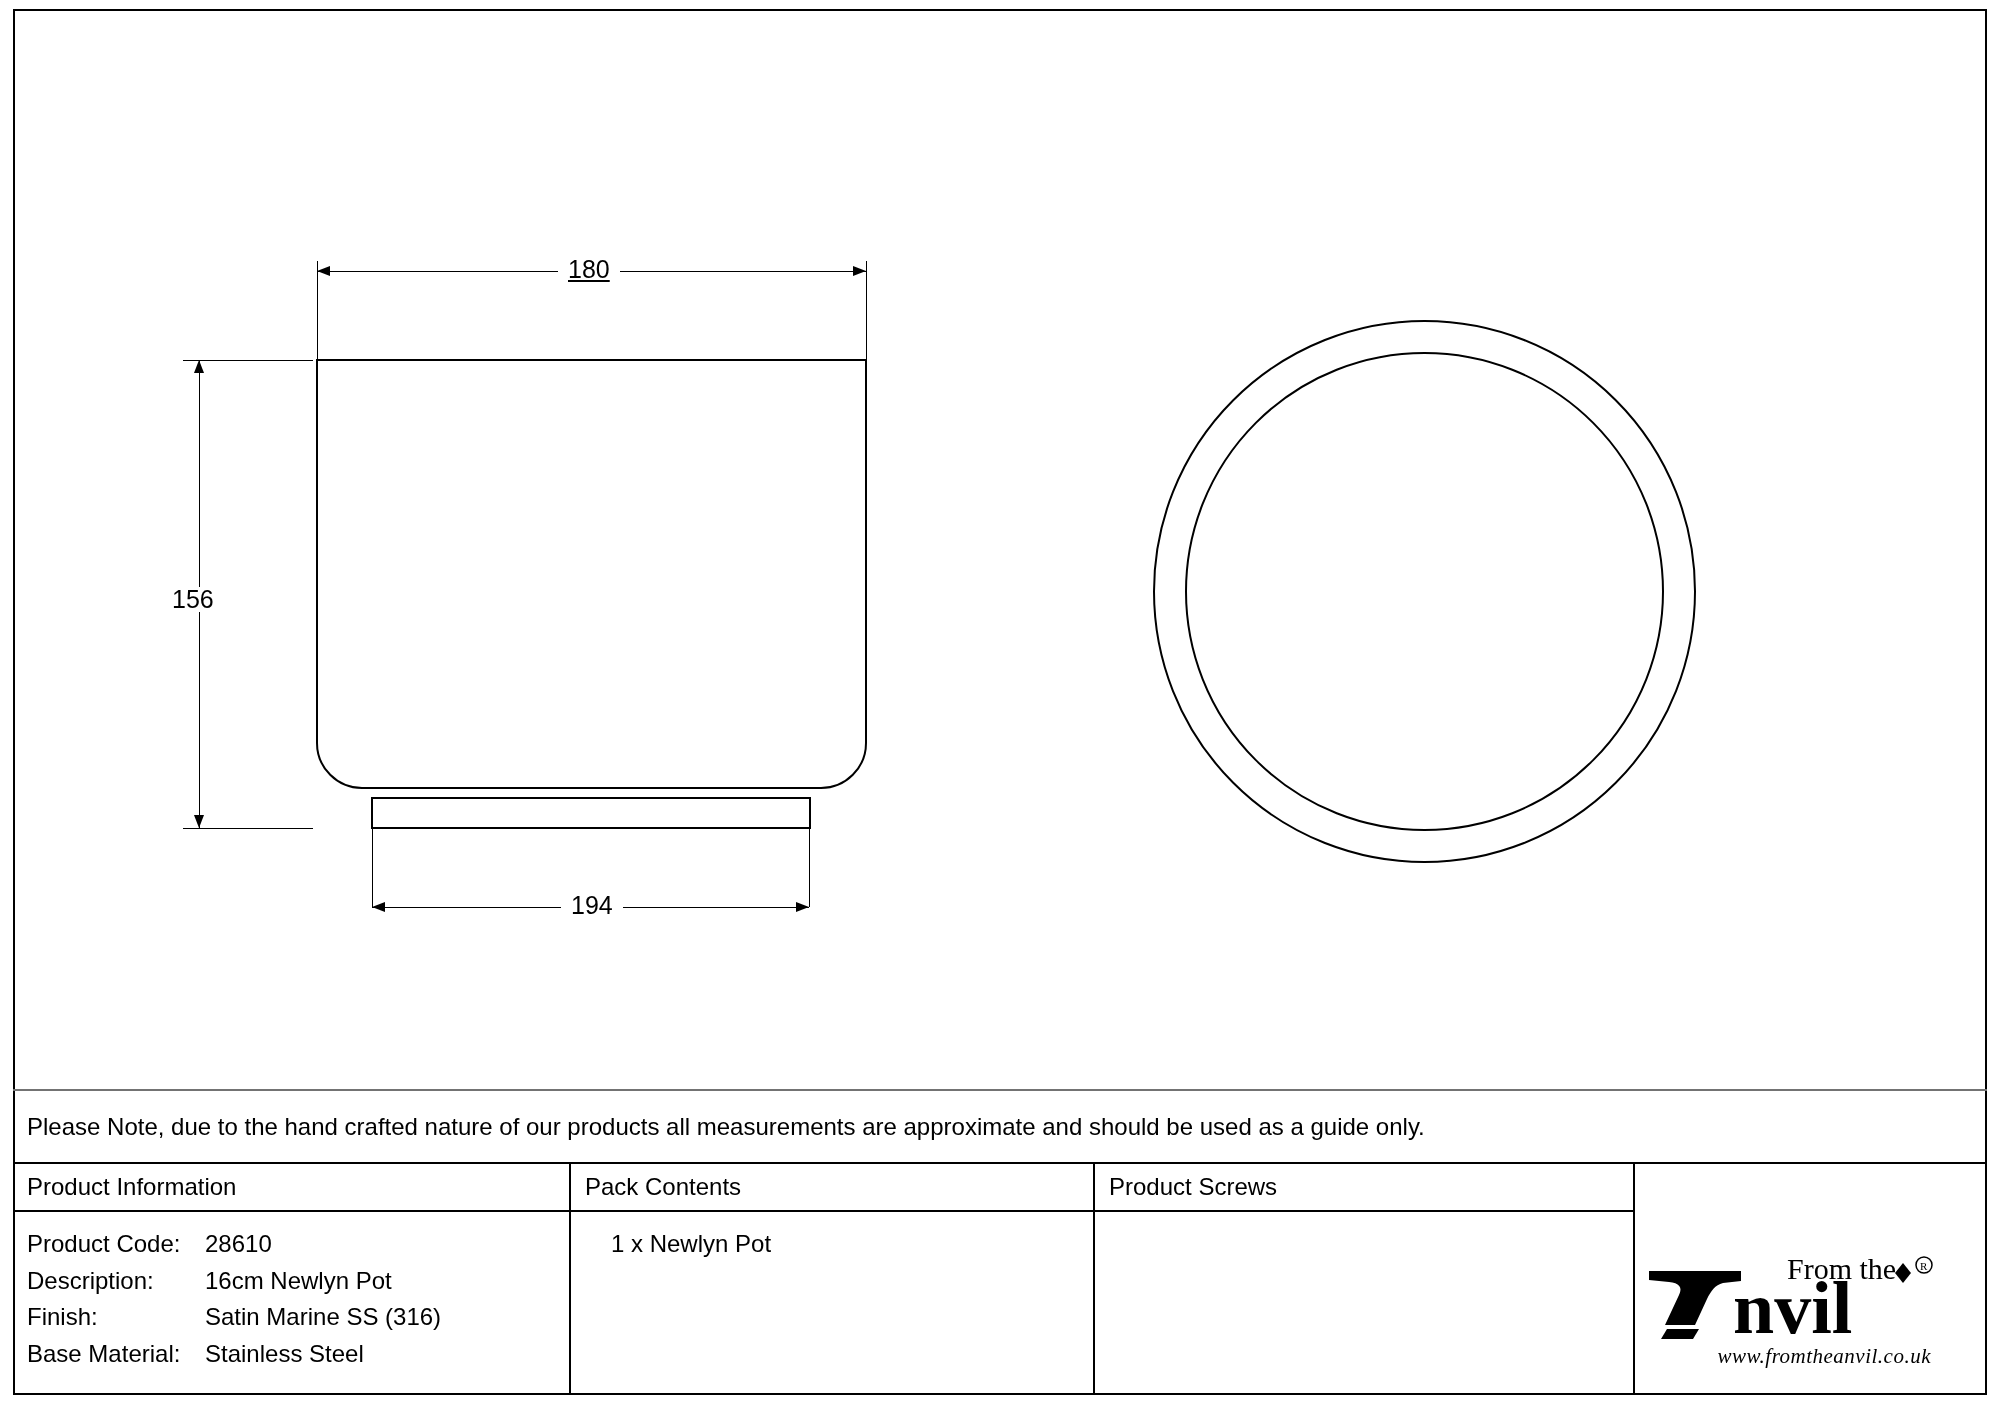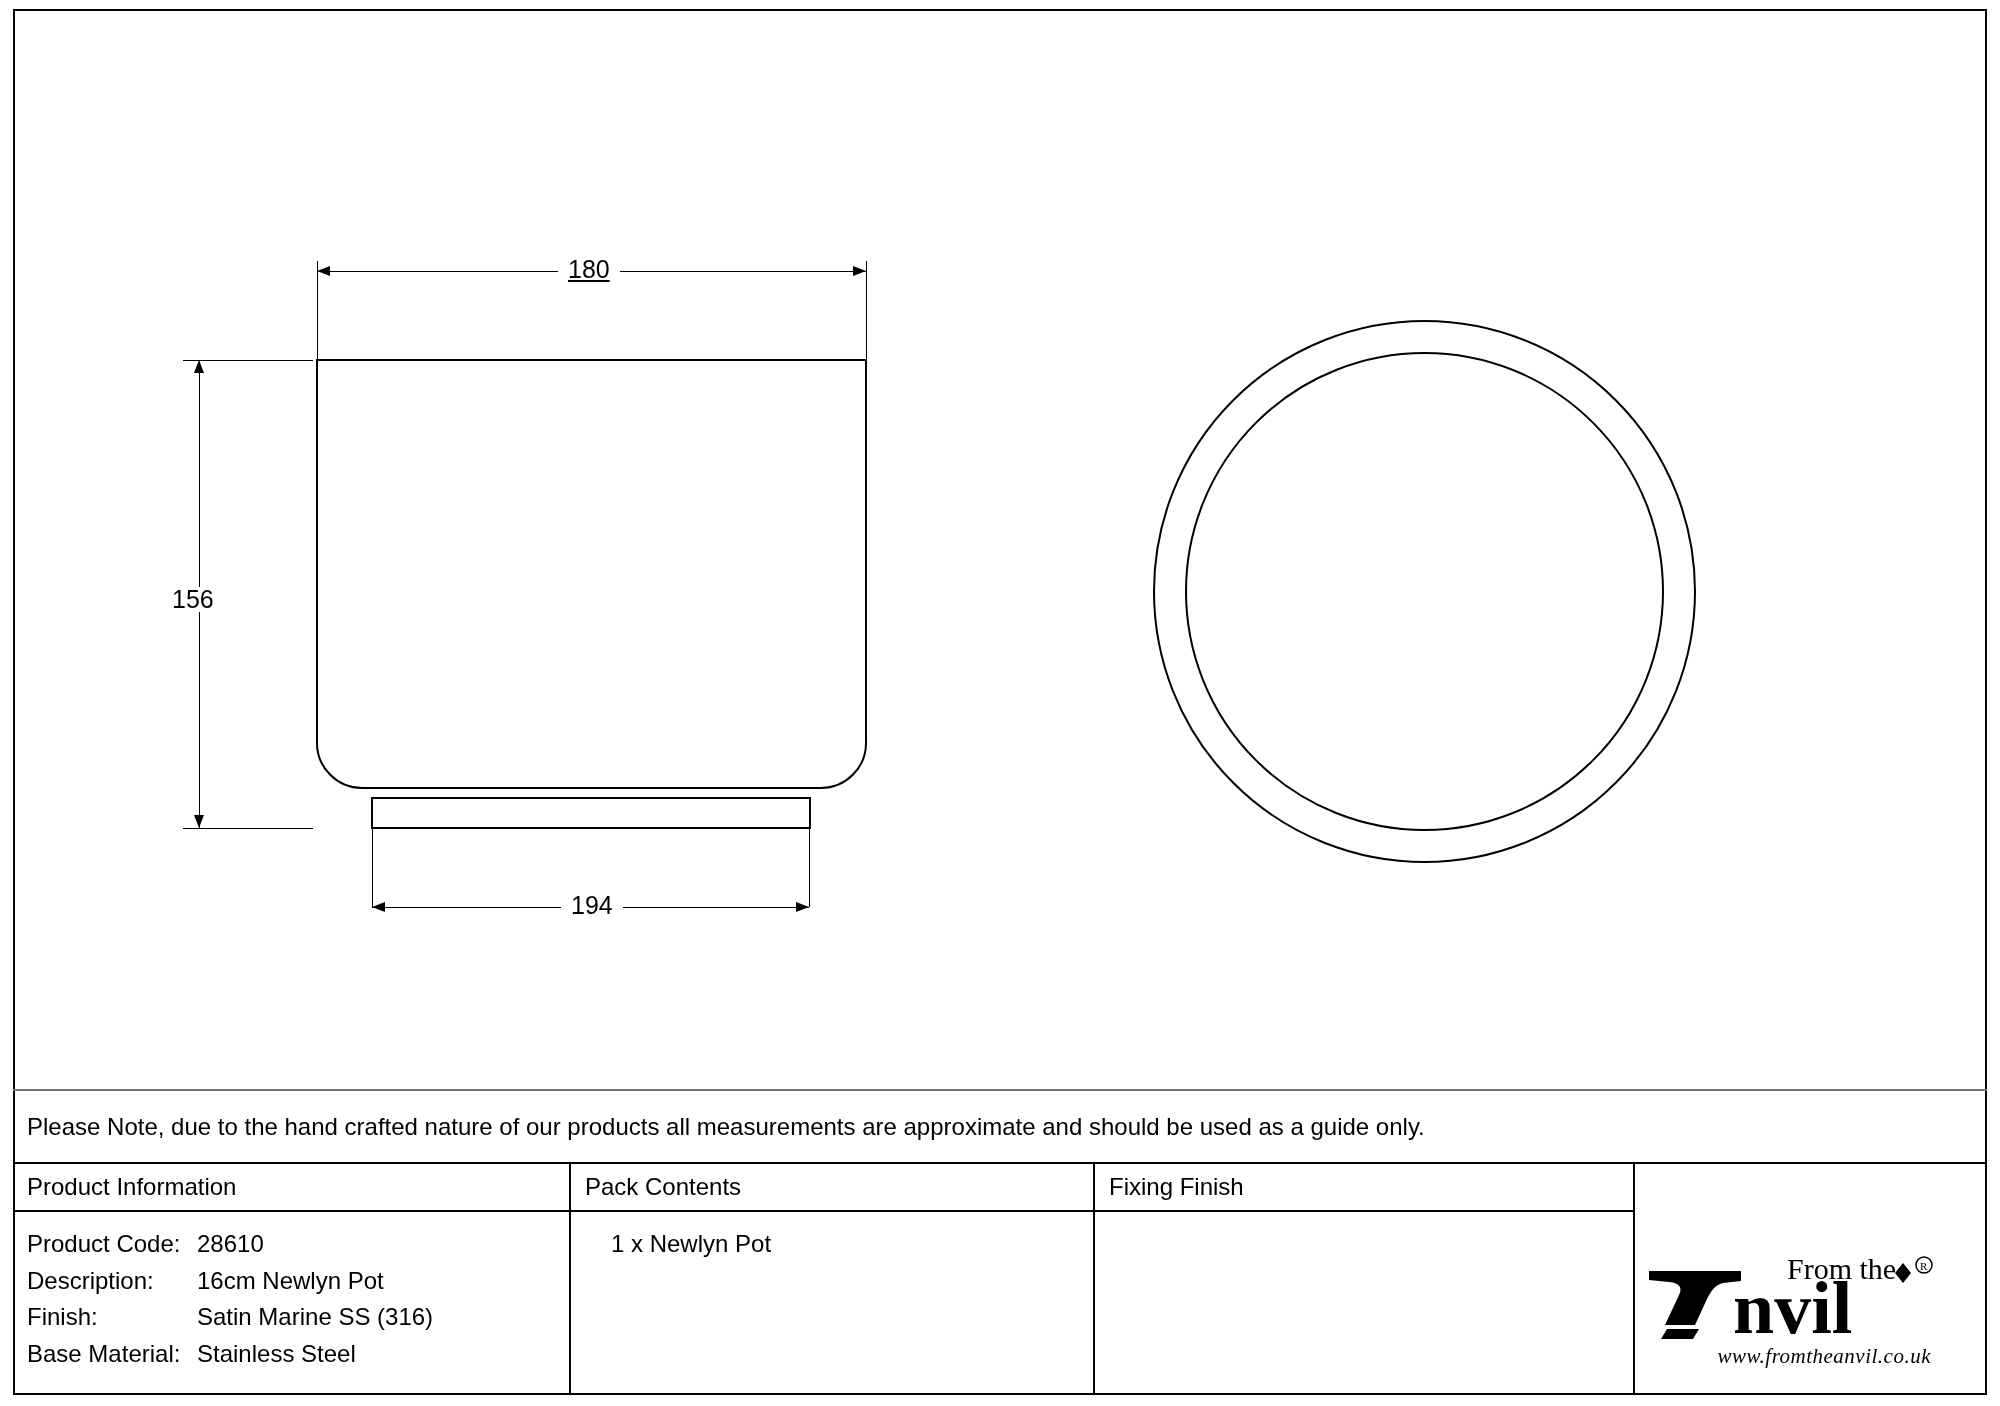--- a/index.html
+++ b/index.html
@@ -181,20 +181,21 @@
     box-sizing: border-box;
   }
   .tbody {
     padding: 18px 0 0 14px;
     font-size: 24px;
   }
   .info-line {
     display: flex;
     margin-bottom: 9px;
     line-height: 1.15;
+    gap: 8px;
   }
   .info-label { width: 170px; }
   .info-value { }
   .pack-line { margin-bottom: 9px; line-height: 1.15; padding-left: 26px;}
   
   .logo-wrap {
     position: absolute;
     right: 22px;
     bottom: 22px;
     width: 300px;
@@ -276,21 +277,21 @@
     </div>
 
     <div class="tcol c2">
       <div class="thead">Pack Contents</div>
       <div class="tbody">
         <div class="pack-line">1 x Newlyn Pot</div>
       </div>
     </div>
 
     <div class="tcol c3">
-      <div class="thead">Fixing Finish</div>
+      <div class="thead">Product Screws</div>
       <div class="tbody"></div>
     </div>
 
     <div class="tcol c4">
       <div class="logo-wrap">
         <svg width="300" height="116" viewBox="0 0 300 116">
 
           <path d="M12 38 L104 38 L104 48 L86 50 C78 52 74 58 70 66 L58 92 L28 92 L42 62 C46 54 42 50 32 49 L12 47 Z" fill="#000"></path>
           <path d="M30 96 L62 96 L56 106 L24 106 Z" fill="#000"></path>
           <text x="96" y="100" font-family="'Liberation Serif', serif" font-size="74" font-weight="bold" fill="#000">nvil</text>

